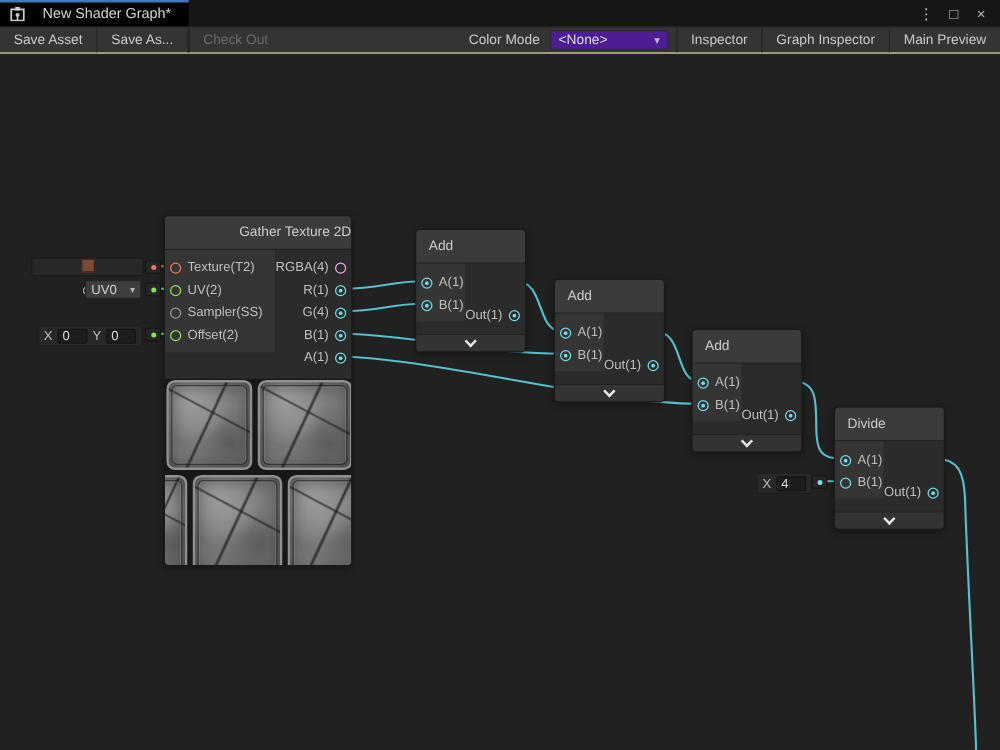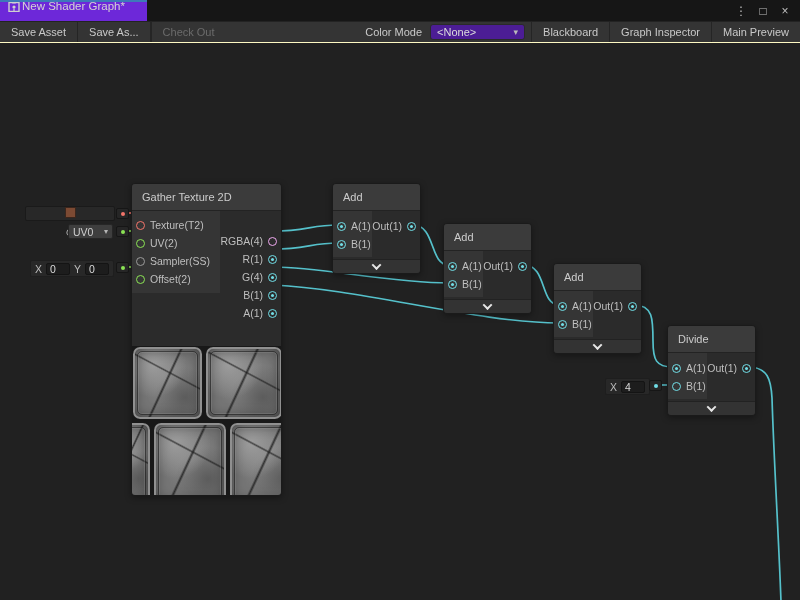--- a/index.html
+++ b/index.html
@@ -2,22 +2,22 @@
 <html style="--accent-blue: #3E79B9; --wire-cyan: #55C1CB; --port-cyan: #71DEE7; --port-green: #8BE354; --port-red: #F4756B; --port-pink: #EFA8EF; --port-gray: #9A9A9A;"><head>
 <meta charset="utf-8">
 <style>
   * { margin:0; padding:0; box-sizing:border-box; }
   html,body { width:800px; height:600px; overflow:hidden; background:#212121;
     font-family:"Liberation Sans", sans-serif; }
   #app { width:800px; height:600px; display:flex; flex-direction:column; position:relative; }
 
   
   .tabbar { height:21px; background:#161616; display:flex; align-items:stretch; flex:0 0 auto; }
-  .tab { position:relative; display:flex; gap:2px; padding:0 14px 0 8px;
-    background:#6d28d9; color:#D4D4D4; font-size:11.5px; min-width:147px; cursor:default; }
+  .tab { position:relative; display:flex; align-items:center; gap:14px; padding:0 14px 0 8px;
+    background:#000000; color:#D4D4D4; font-size:11.5px; min-width:147px; cursor:default; }
   .tab-accent { position:absolute; top:0; left:0; right:0; height:2px; background:var(--accent-blue); }
   .tab-icon svg { display:block; }
   .win-controls { margin-left:auto; display:flex; align-items:center; gap:4px; padding-right:6px; color:#BDBDBD; }
   .win-controls span { width:18px; text-align:center; font-size:12px; cursor:default; }
 
   
   .toolbar { height:22px; background:#343434; border-top:1px solid #232323; border-bottom:1px solid #fef9c3;
     display:flex; align-items:stretch; color:#C9C9C9; font-size:11px; flex:0 0 auto; }
   .tbtn { display:flex; align-items:center; padding:0 11px; white-space:nowrap; cursor:default; }
   .tbtn.disabled { color:#6B6B6B; }
@@ -36,40 +36,40 @@
   .w-red { stroke:var(--port-red); }
   .w-green { stroke:var(--port-green); }
 
   
   .node { position:absolute; z-index:2; background:#2B2B2B; border:1px solid #1A1A1A;
     border-radius:4px; overflow:hidden; box-shadow:0 2px 6px rgba(0,0,0,.35); }
   .node-title { height:27px; line-height:26px; padding-left:10px; background:#3B3B3B;
     color:#CCCCCC; font-size:11px; border-bottom:1px solid #232323; }
   .node-body { display:flex; align-items:flex-start; }
   .in-panel { background:#353535; padding:5px 0; align-self:flex-start; }
-  .out-col { flex:1; padding:21px 0; }
+  .out-col { flex:1; padding:5px 0; }
   .port-row { height:18px; display:flex; align-items:center; gap:5px; font-size:10.5px; color:#BFBFBF; }
   .port-row.in { padding-left:4px; }
   .port-row.out { justify-content:flex-end; padding-right:4px; }
   .port { width:9px; height:9px; border-radius:50%; border:1px solid var(--c); position:relative; flex:0 0 auto; }
   .port.filled::after { content:""; position:absolute; inset:2px; border-radius:50%; background:var(--c); }
   .port.cyan { --c:var(--port-cyan); } .port.green { --c:var(--port-green); }
   .port.red  { --c:var(--port-red); }  .port.pink  { --c:var(--port-pink); }
   .port.gray { --c:var(--port-gray); }
   .collapse-bar { height:14px; margin-top:2px; background:#333333; border-top:1px solid #222222;
     display:flex; align-items:center; justify-content:center; }
   .chev { display:inline-block; width:7px; height:7px; border-right:2px solid #E6E6E6;
     border-bottom:2px solid #E6E6E6; transform:rotate(45deg) translate(-1px,-1px); }
 
   
-  .node.gather { left:131px; top:140px; width:151px; }
+  .node.gather { left:131px; top:129px; width:151px;text-align:right; }
   .node.gather .in-panel { width:88px; }
   .node.add, .node.divide { width:89px; }
   .node.add .in-panel, .node.divide .in-panel { width:44px; padding:6px 0 4px; }
-  .node.add .out-col, .node.divide .out-col { padding:6px 0 4px; }
+  .node.add .out-col, .node.divide .out-col { padding:6px 0 4px;margin-top:26px; }
   #add1 { left:332px; top:140px; } #add2 { left:443px; top:180px; } #add3 { left:553px; top:220px; }
   .node.divide { left:667px; top:282px; }
 
   
   .preview { position:relative; width:149px; height:149px; margin-top:3px; background:#181818; overflow:hidden; }
   .tile { position:absolute; border-radius:7px; background-color:#757575;
     background-image:
       linear-gradient(115deg, transparent 46%, rgba(28,28,28,.8) 48%, transparent 50%),
       linear-gradient(28deg, transparent 59%, rgba(24,24,24,.65) 60.5%, transparent 62%),
       radial-gradient(circle at 30% 25%, #9C9C9C 0%, transparent 45%),
@@ -135,21 +135,21 @@
     <div class="tsep"></div>
     <div class="tsep"></div>
     <div class="tbtn disabled">Check Out</div>
     <div class="tspacer"></div>
     <div class="tlabel">Color Mode</div>
     <div class="dropdown">
       <span>&lt;None&gt;</span>
       <span class="caret">▾</span>
     </div>
     <div class="tsep"></div>
-    <div class="tbtn">Blackboard</div>
+    <div class="tbtn">Inspector</div>
     <div class="tsep"></div>
     <div class="tbtn">Graph Inspector</div>
     <div class="tsep"></div>
     <div class="tbtn">Main Preview</div>
   </div>
 
   <div class="canvas">
 
     <svg class="wires" width="800" height="557" viewBox="0 0 800 557">
       <path class="w-red" d="M124,170 L137,170"></path>

